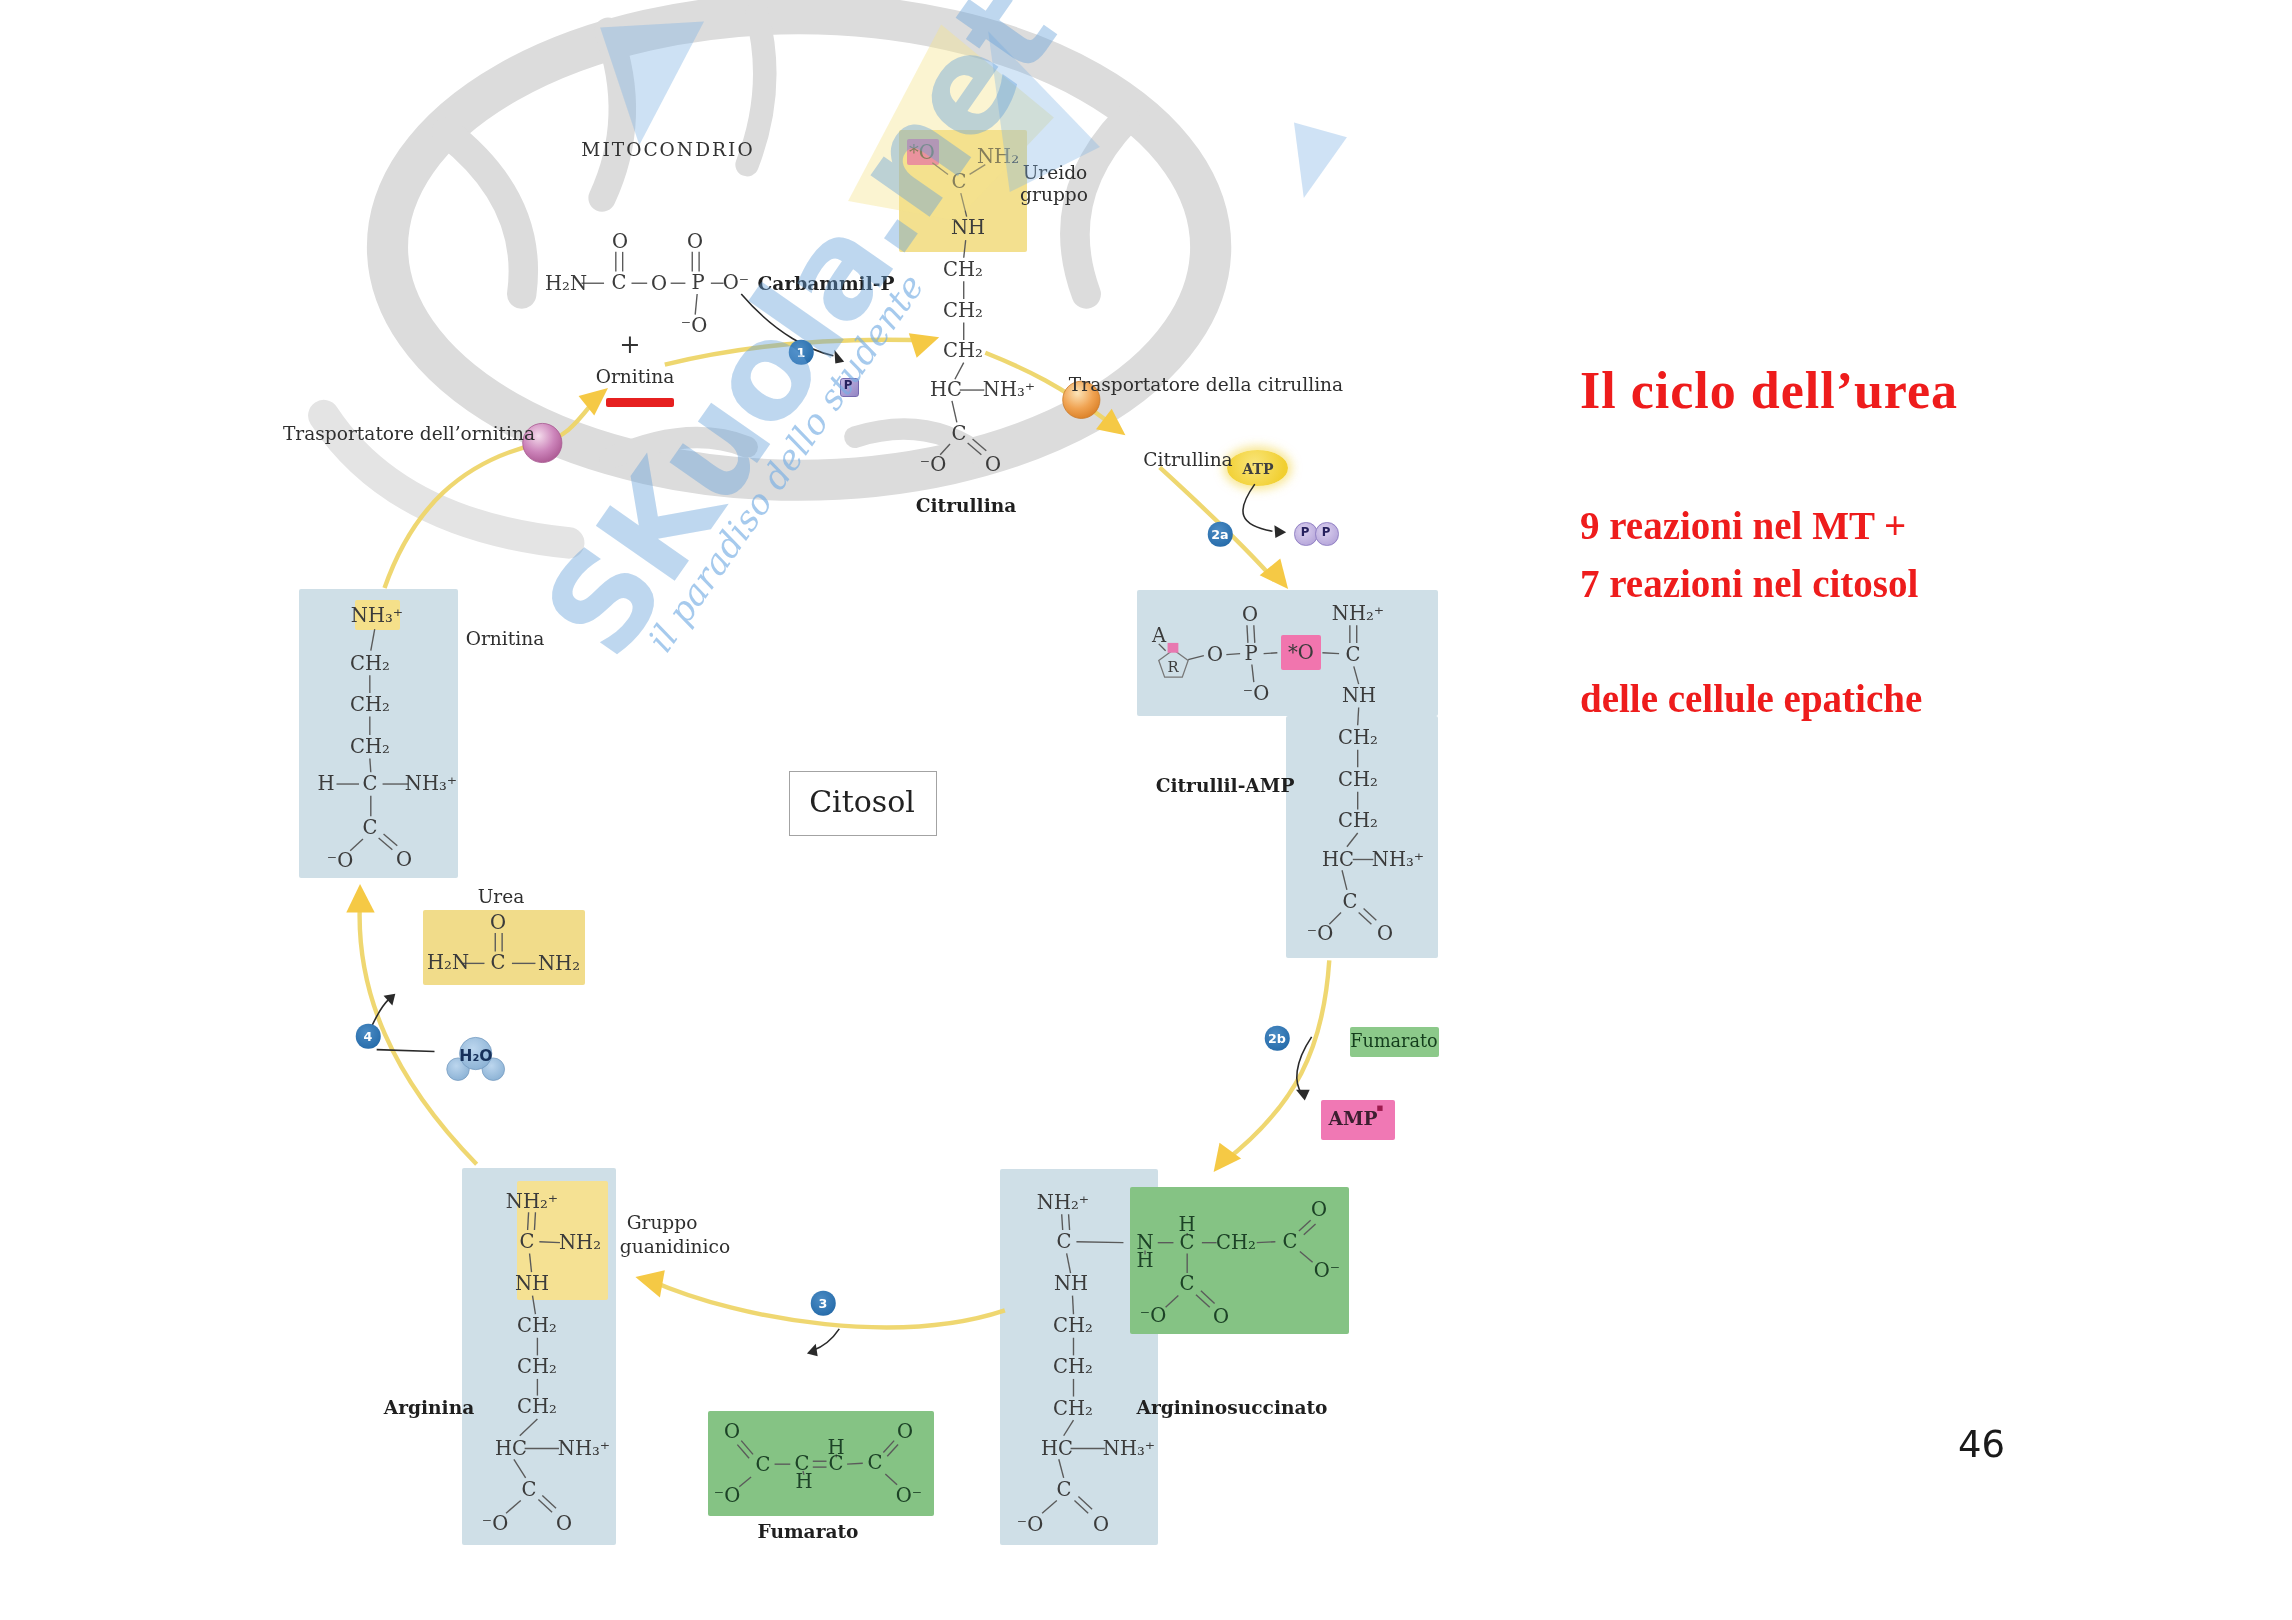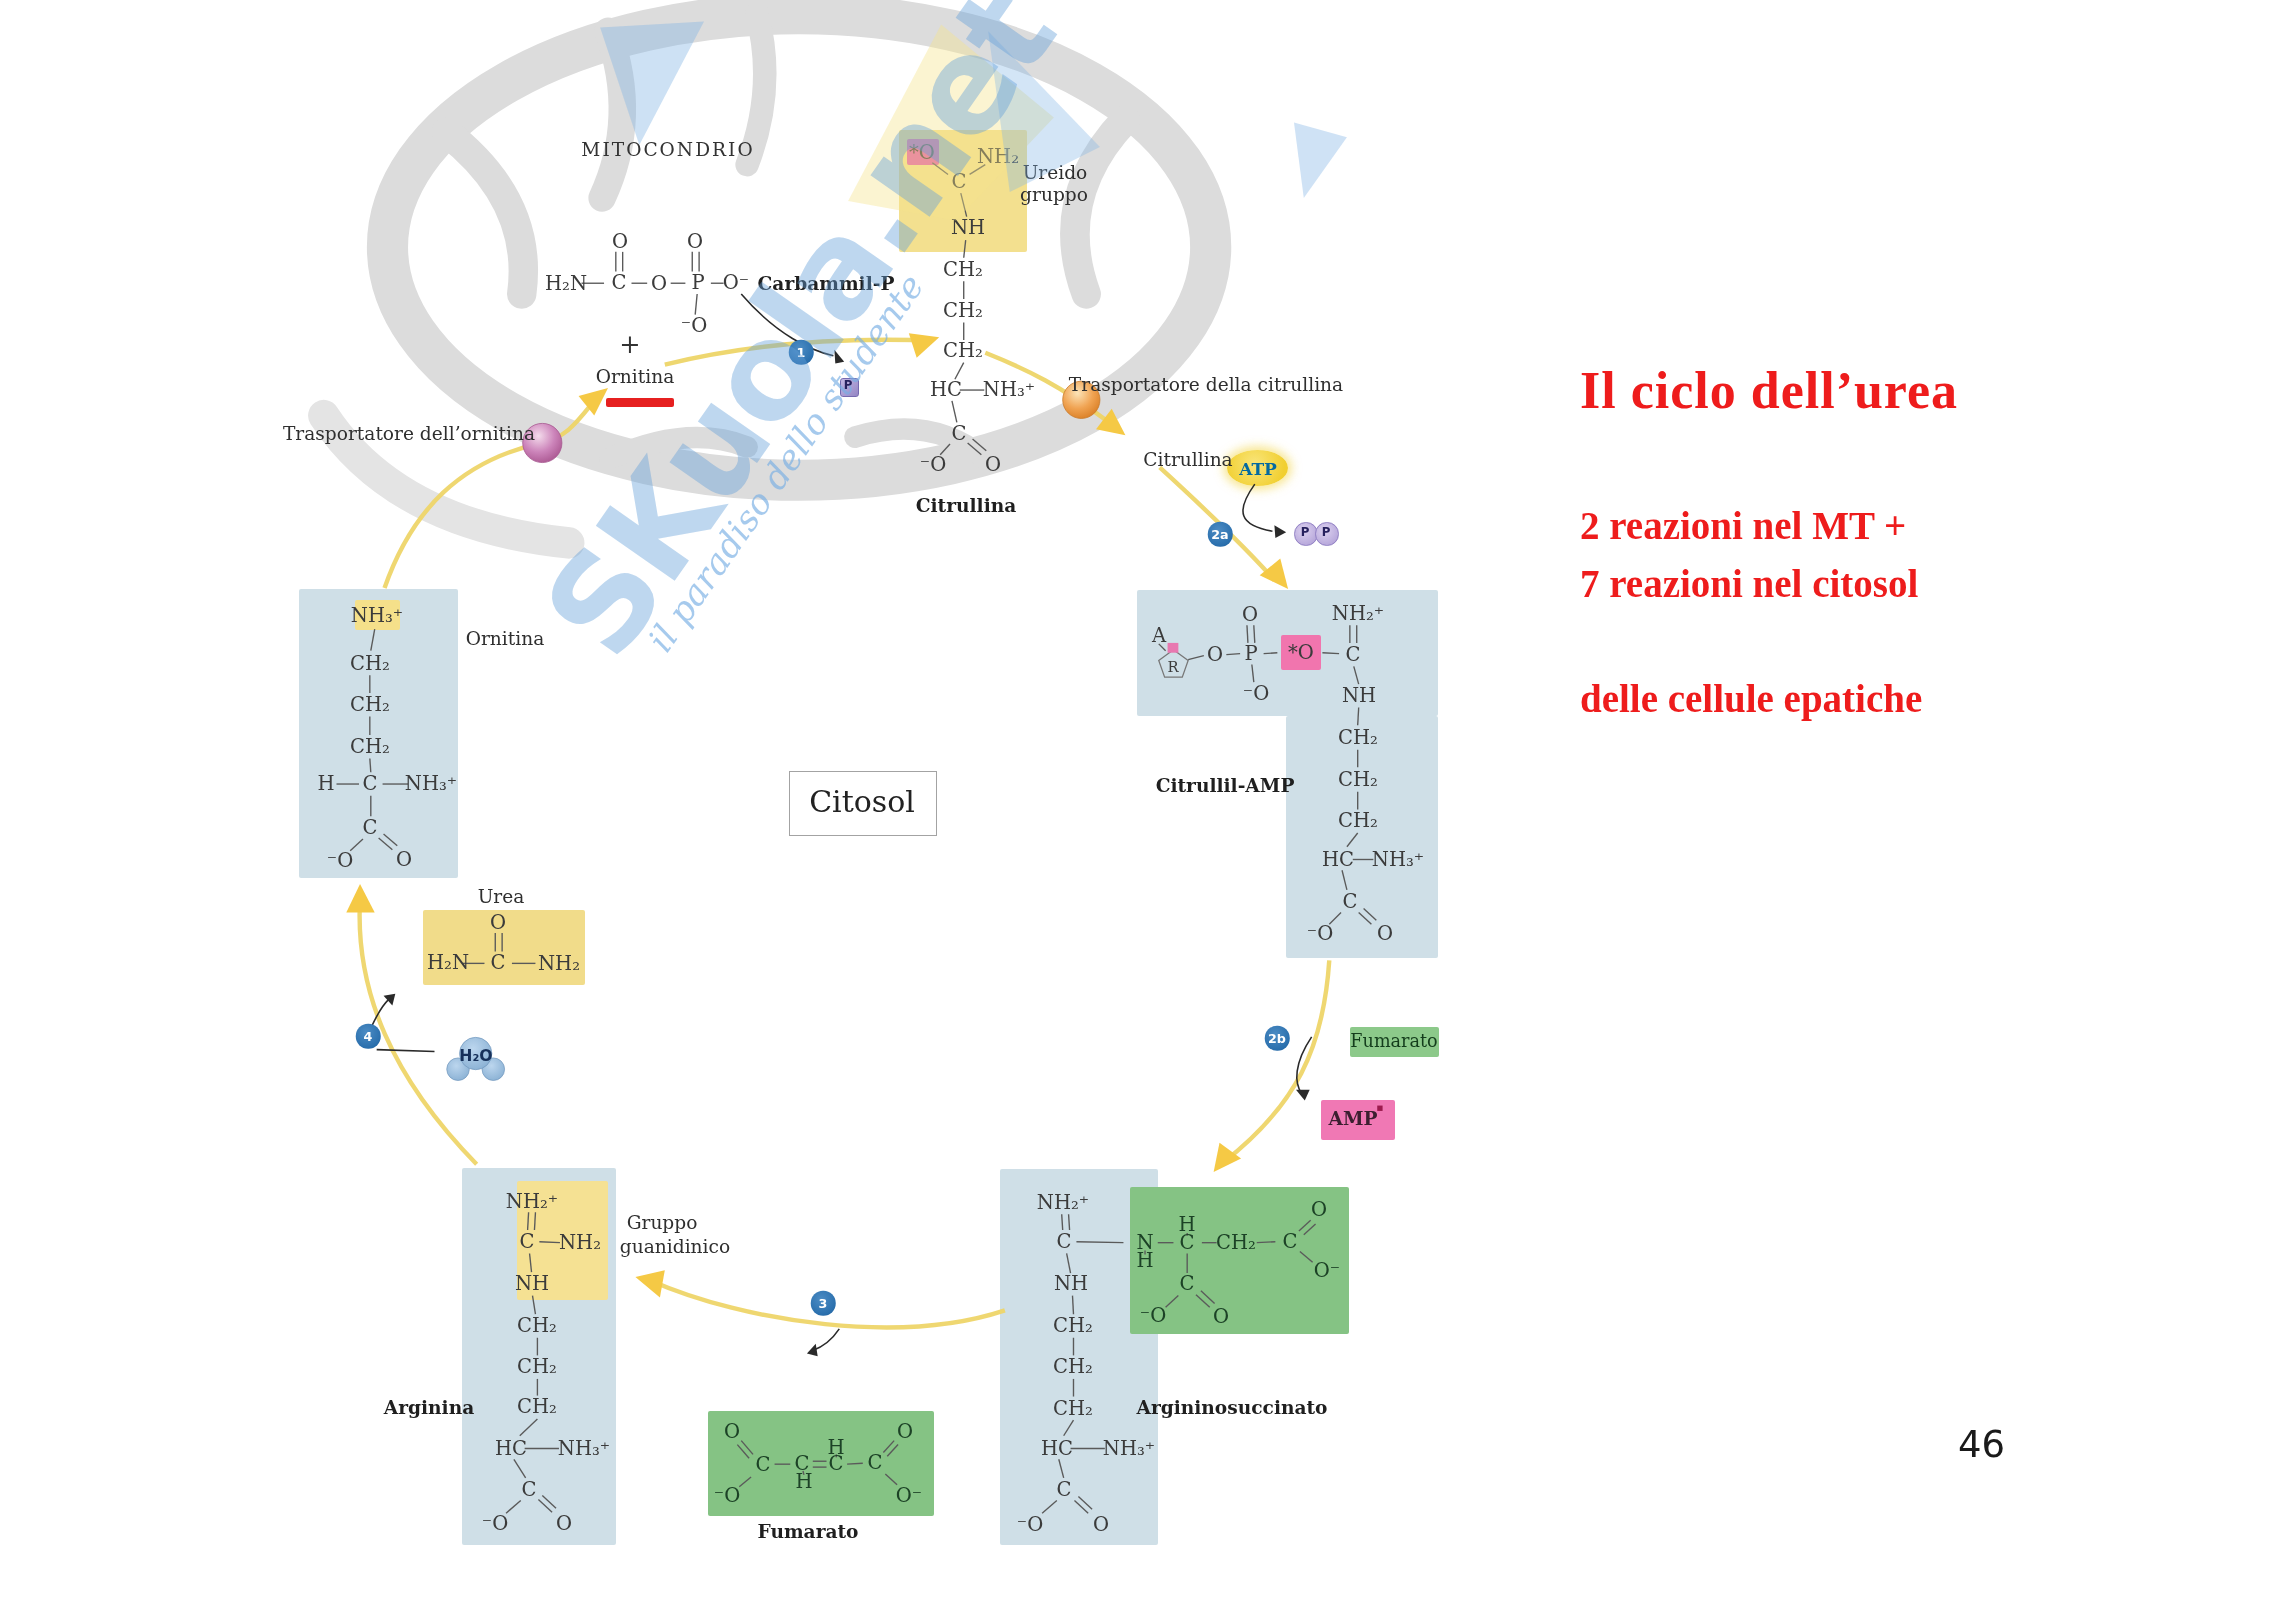--- a/index.html
+++ b/index.html
@@ -24,21 +24,21 @@
   .txt{position:absolute;transform:translate(-50%,-50%);white-space:nowrap;color:#333;
        font-family:"DejaVu Serif",serif;font-size:19.6px;line-height:1;}
   .atom{font-size:19.6px;color:#3b3b3b;}
   .atomg{font-size:19.6px;color:#1c4226;}
   .sm{font-size:14.7px;}
   .plus{font-size:25.5px;color:#333;}
   .lbl{font-size:18.6px;color:#2f2f2f;}
   .lblb{font-size:18.6px;font-weight:bold;color:#1f1f1f;}
   .sp{letter-spacing:2px;font-size:18.6px;}
   .citosol{font-size:30px;color:#222;}
-  .atp-t{font-size:17px;font-weight:bold;color:#0369a1;}
+  .atp-t{font-size:14px;font-weight:bold;color:#404040;}
   .pc{font-size:11.8px;font-weight:bold;color:#27215e;font-family:"DejaVu Sans",sans-serif;}
   .h2o{font-size:15.7px;font-weight:bold;color:#16305a;font-family:"DejaVu Sans",sans-serif;}
   .aspt{font-size:17.6px;color:#143d1c;}
   .ampt{font-size:18.6px;font-weight:bold;color:#3c1f30;}
   .ampsup{font-size:10.8px;color:#9c1b4e;}
 
   .step{position:absolute;width:24.5px;height:24.5px;border-radius:50%;
         background:radial-gradient(circle at 42% 35%,#4c8cc4,#2a6fad 70%,#1d5a94);
         color:#fff;font:bold 12.7px "DejaVu Sans",sans-serif;
         display:flex;align-items:center;justify-content:center;
@@ -409,21 +409,21 @@
   <div id="steps-layer">
       <div class="step" style="left: 801px; top: 352px;">1</div>
       <div class="step" style="left: 1220px; top: 534px;">2a</div>
       <div class="step" style="left: 1277px; top: 1038px;">2b</div>
       <div class="step" style="left: 823px; top: 1303px;">3</div>
       <div class="step" style="left: 368px; top: 1036px;">4</div>
     </div>
 
   <div id="panel">
     <div class="redT title" style="left:1580px;top:361px;color:#ee1c1c;">Il ciclo dell’urea</div>
-    <div class="redT rline" style="left:1580px;top:503px;color:#ee1c1c;">2 reazioni nel MT +</div>
+    <div class="redT rline" style="left:1580px;top:503px;color:#ee1c1c;">9 reazioni nel MT +</div>
     <div class="redT rline" style="left:1580px;top:561px;color:#ee1c1c;">7 reazioni nel citosol</div>
     <div class="redT rline" style="left:1580px;top:676px;color:#ee1c1c;">delle cellule epatiche</div>
   </div>
 
   <div class="pagenum">46</div>
 
   <div id="wm">
     <svg class="layer" width="2293" height="1620" viewBox="0 0 2339 1653">
       <polygon points="865,205 960,25 1075,120 975,225" fill="rgba(244,228,140,0.40)"></polygon>
       <polygon points="612,28 718,22 652,148" fill="rgba(130,180,228,0.40)"></polygon>

